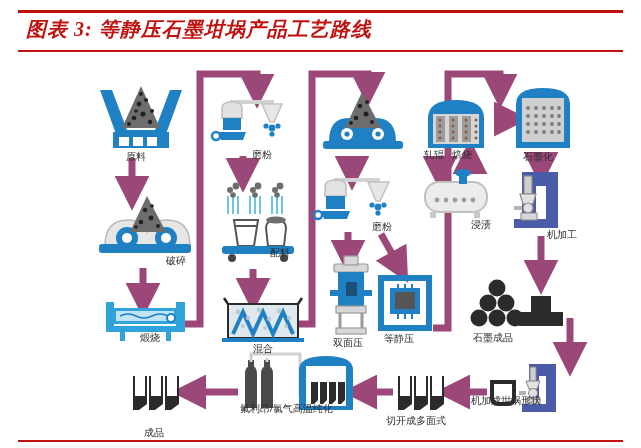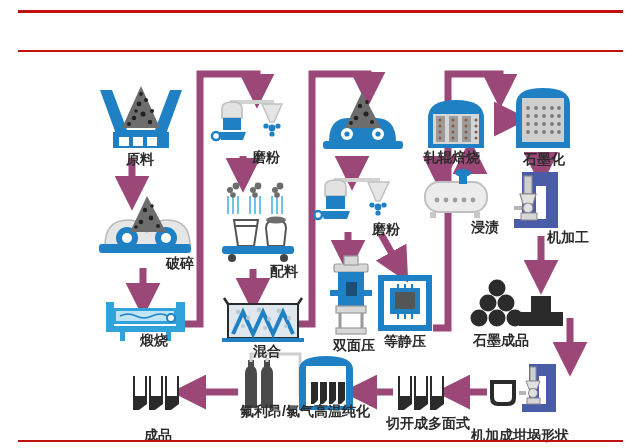--- a/index.html
+++ b/index.html
@@ -20,31 +20,32 @@
     font-weight:bold;font-style:italic;font-size:20px;color:#c0110f;
     letter-spacing:1px;white-space:nowrap;
   }
 
   
   .canvas{position:absolute;left:0;top:56px;width:641px;height:382px;}
   .svg-layer{position:absolute;left:0;top:0;width:641px;height:382px;}
 
   
   .lbl{
-    position:absolute;font-size:14px;color:#2b2b2b;font-weight:bold;
+    position:absolute;font-size:10px;color:#2b2b2b;font-weight:normal;
     white-space:nowrap;line-height:1;
     font-family:"Liberation Sans","DejaVu Sans",sans-serif;
   }
 </style>
 </head>
 <body>
 
 <div class="page">
 
   <div class="rule-top"></div>
+  <div class="title">图表 3: 等静压石墨坩埚产品工艺路线</div>
   <div class="rule-title-bottom"></div>
 
   <div class="canvas">
 
     <svg class="svg-layer" viewBox="0 0 641 382">
       <defs>
         <marker id="ah" markerWidth="5" markerHeight="5" refX="2.6" refY="2.5" orient="auto">
           <path d="M0,0 L5,2.5 L0,5 Z" fill="#9b4878"></path>
         </marker>
       </defs>
@@ -399,32 +400,32 @@
 
     </svg>
 
     <div class="lbl" style="left:126px;top:96px;">原料</div>
     <div class="lbl" style="left:252px;top:94px;">磨粉</div>
     <div class="lbl" style="left:396px;top:94px;padding-left:28px;">轧辊</div>
     <div class="lbl" style="left:452px;top:94px;">焙烧</div>
     <div class="lbl" style="left:523px;top:96px;">石墨化</div>
 
     <div class="lbl" style="left:166px;top:200px;">破碎</div>
-    <div class="lbl" style="left:270px;top:208px;">配料</div>
+    <div class="lbl" style="left:270px;top:192px;">配料</div>
     <div class="lbl" style="left:372px;top:166px;">磨粉</div>
     <div class="lbl" style="left:438px;top:164px;margin-left:33px;">浸渍</div>
     <div class="lbl" style="left:515px;top:174px;margin-left:32px;">机加工</div>
 
     <div class="lbl" style="left:140px;top:277px;">煅烧</div>
     <div class="lbl" style="left:253px;top:288px;">混合</div>
     <div class="lbl" style="left:333px;top:282px;">双面压</div>
     <div class="lbl" style="left:384px;top:278px;">等静压</div>
     <div class="lbl" style="left:473px;top:277px;">石墨成品</div>
 
     <div class="lbl" style="left:144px;top:372px;">成品</div>
     <div class="lbl" style="left:240px;top:348px;">氟利昂/氯气高温纯化</div>
     <div class="lbl" style="left:386px;top:360px;">切开成多面式</div>
-    <div class="lbl" style="left:471px;top:372px;">机加成坩埚形状</div>
+    <div class="lbl" style="left:471px;top:340px;">机加成坩埚形状</div>
 
   </div>
 
   <div class="rule-bottom"></div>
 </div>
 
 </body></html>

